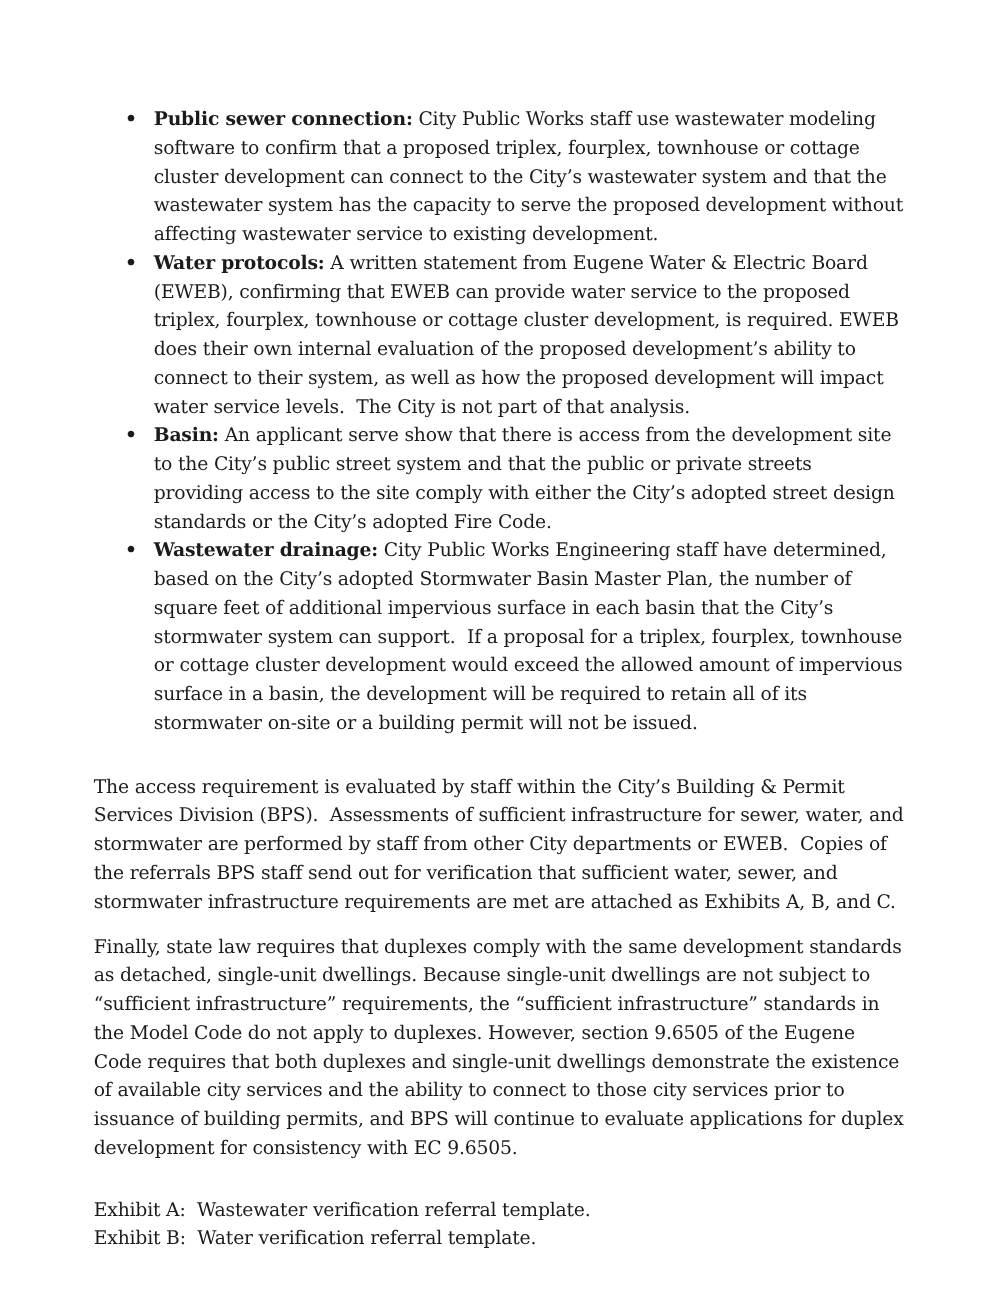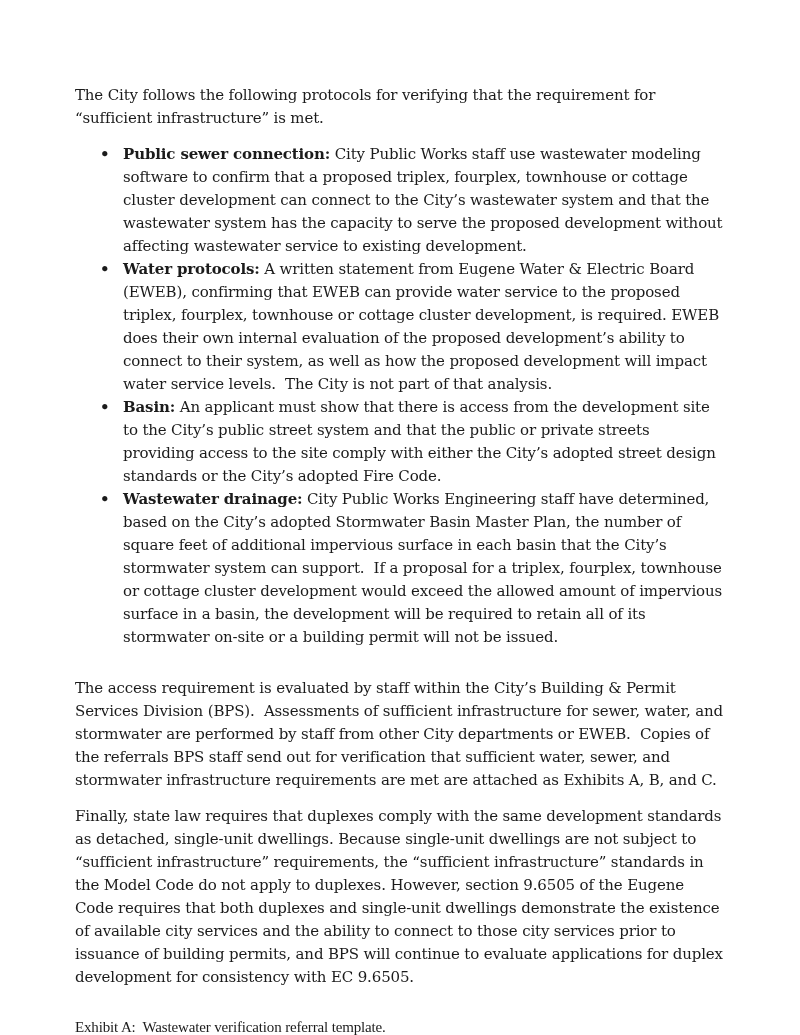--- a/index.html
+++ b/index.html
@@ -49,42 +49,40 @@
     left: 25px;
     top: 0;
     font-weight: bold;
   }
   .exhibits {
     margin-top: 27px;
     line-height: 22px;
   }
   .exhibit-line {
     margin: 0;
-    font-family: Liberation Serif, serif;
   }
 </style>
 </head>
 <body>
 
 <div class="content">
 
-  <p class="para"><span class="t">The City follows the following protocols for verifying that the requirement for “sufficient infrastructure” is met.</span></p>
 
   <ul class="bullets">
     <li>
       <span class="bullet-label t">Public sewer connection:</span>
       <span class="t">City Public Works staff use wastewater modeling software to confirm that a proposed triplex, fourplex, townhouse or cottage cluster development can connect to the City’s wastewater system and that the wastewater system has the capacity to serve the proposed development without affecting wastewater service to existing development.</span>
     </li>
     <li>
       <span class="bullet-label t">Water protocols:</span>
       <span class="t">A written statement from Eugene Water &amp; Electric Board (EWEB), confirming that EWEB can provide water service to the proposed triplex, fourplex, townhouse or cottage cluster development, is required. EWEB does their own internal evaluation of the proposed development’s ability to connect to their system, as well as how the proposed development will impact water service levels.  The City is not part of that analysis.</span>
     </li>
     <li>
       <span class="bullet-label t">Basin:</span>
-      <span class="t">An applicant must show that there is access from the development site to the City’s public street system and that the public or private streets providing access to the site comply with either the City’s adopted street design standards or the City’s adopted Fire Code.</span>
+      <span class="t">An applicant serve show that there is access from the development site to the City’s public street system and that the public or private streets providing access to the site comply with either the City’s adopted street design standards or the City’s adopted Fire Code.</span>
     </li>
     <li>
       <span class="bullet-label t">Wastewater drainage:</span>
       <span class="t">City Public Works Engineering staff have determined, based on the City’s adopted Stormwater Basin Master Plan, the number of square feet of additional impervious surface in each basin that the City’s stormwater system can support.  If a proposal for a triplex, fourplex, townhouse or cottage cluster development would exceed the allowed amount of impervious surface in a basin, the development will be required to retain all of its stormwater on-site or a building permit will not be issued.</span>
     </li>
   </ul>
 
   <p class="para"><span class="t">The access requirement is evaluated by staff within the City’s Building &amp; Permit Services Division (BPS).  Assessments of sufficient infrastructure for sewer, water, and stormwater are performed by staff from other City departments or EWEB.  Copies of the referrals BPS staff send out for verification that sufficient water, sewer, and stormwater infrastructure requirements are met are attached as Exhibits A, B, and C.</span></p>
 
   <p class="para"><span class="t">Finally, state law requires that duplexes comply with the same development standards as detached, single-unit dwellings. Because single-unit dwellings are not subject to “sufficient infrastructure” requirements, the “sufficient infrastructure” standards in the Model Code do not apply to duplexes. However, section 9.6505 of the Eugene Code requires that both duplexes and single-unit dwellings demonstrate the existence of available city services and the ability to connect to those city services prior to issuance of building permits, and BPS will continue to evaluate applications for duplex development for consistency with EC 9.6505.</span></p>

